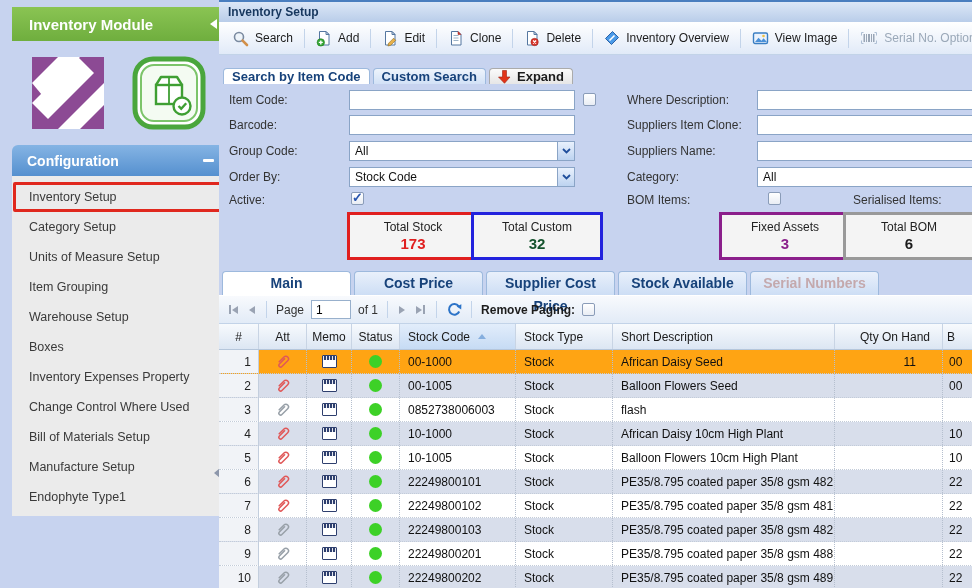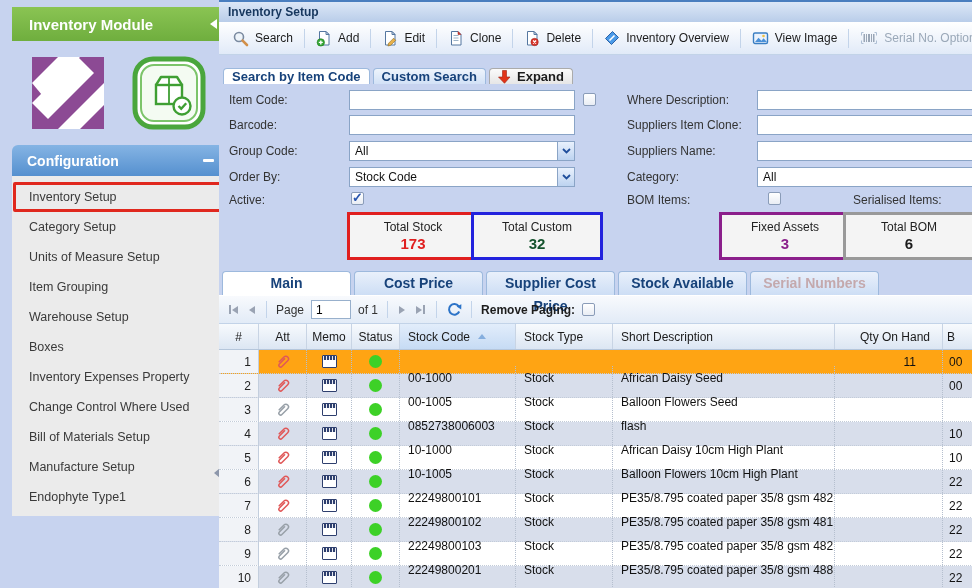--- a/index.html
+++ b/index.html
@@ -94,21 +94,21 @@
   .hcell.c-qty { justify-content:flex-end; padding-right:12px; }
   .hcell.c-code,.hcell.c-type,.hcell.c-desc { padding-left:8px; }
 
   .grid-row { display:flex; height:24px; font-size:12px; color:#111; background:#fff;
     border-bottom:1px dotted #c3ccd9; }
   .grid-row.stripe { background:#d8deeb; }
   .grid-row.selected { background:#ffa413; }
   .cell { border-right:1px dotted #b5bfce; display:flex; align-items:center; height:100%; padding:0 4px; overflow:hidden; white-space:nowrap; }
   .cell.c-num { background:#f1f3f7; border-right:1px solid #c3cedd; justify-content:flex-end; padding-right:7px; color:#222; }
   .cell.center { justify-content:center; }
-  .cell.c-code,.cell.c-type,.cell.c-desc { padding-left:8px;margin-top:16px; }
+  .cell.c-code,.cell.c-type,.cell.c-desc { padding-left:8px; }
   .cell.c-qty { justify-content:flex-end; padding-right:26px; }
   .cell.c-b { padding-left:6px; }
 
   .memo-box { width:15px; height:13px; border:1px solid #2e3f6e; background:#fff; position:relative; border-radius:1px; }
   .memo-box::before { content:""; position:absolute; left:0; right:0; top:0; height:4px; background:#2e3f6e;
     background-image:repeating-linear-gradient(90deg,rgba(255,255,255,.9) 0 1px,transparent 1px 3px); }
   .status-dot { width:13px; height:13px; border-radius:50%; background:#3dd127; }
   .att-red path { stroke:#e05858; }
   .att-gray path { stroke:#98a0a8; }
 </style>

